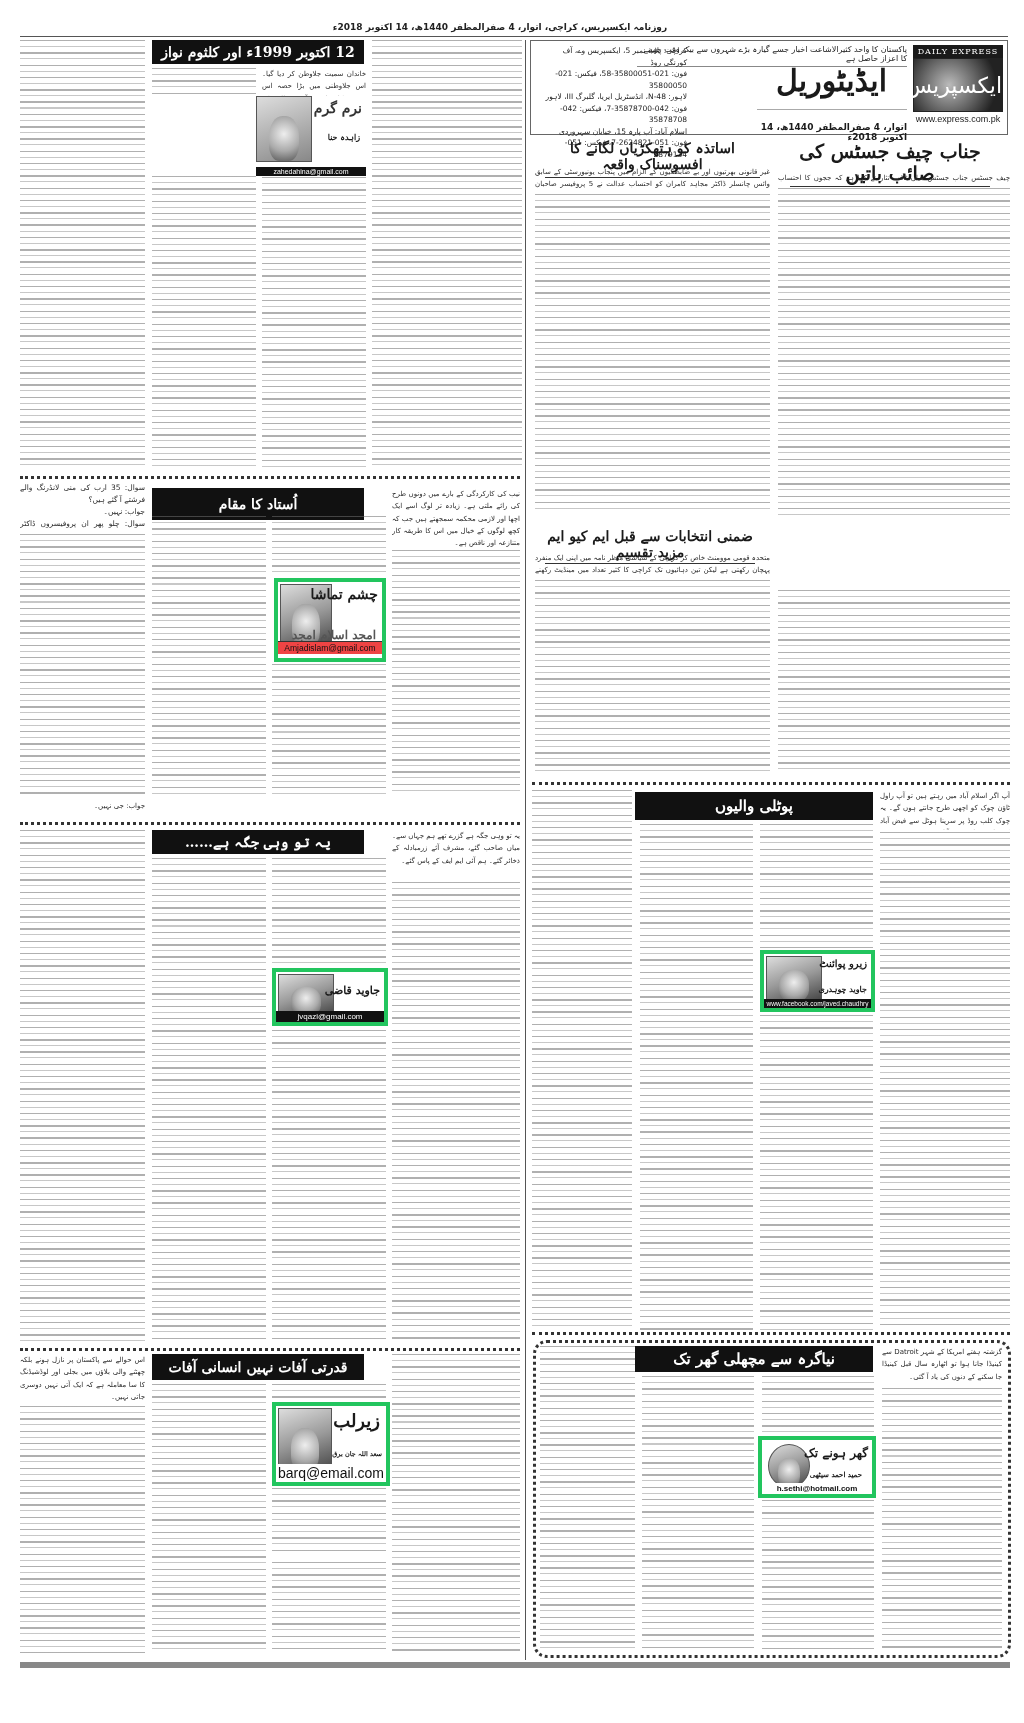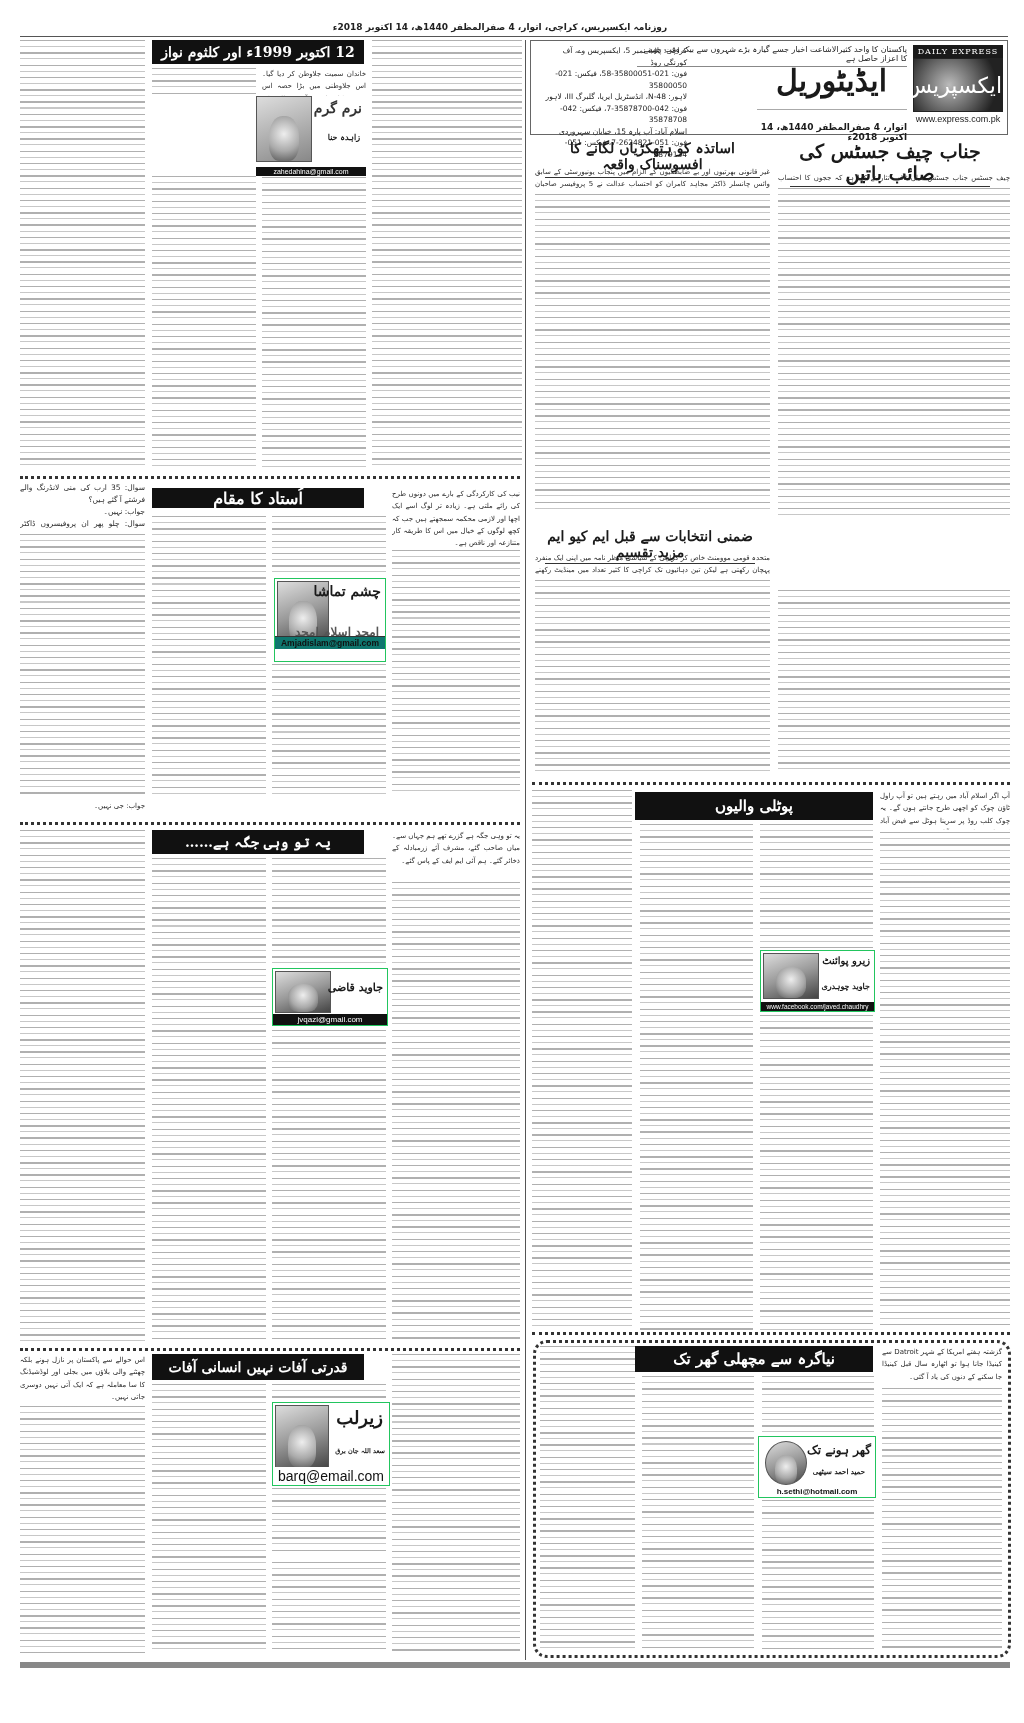--- a/index.html
+++ b/index.html
@@ -28,21 +28,21 @@
 
   
   .txt { font-size: 7px; line-height: 12.3px; direction: rtl; text-align: justify; color: #2a2a2a; overflow: hidden; }
   .lines { background-image: repeating-linear-gradient(to bottom, #6f6f6f 0px, #6f6f6f 1.4px, transparent 1.4px, transparent 6px, #9a9a9a 6px, #9a9a9a 7px, transparent 7px, transparent 12.3px); opacity: .55; }
 
   
   .dots-h { height: 3px; border-top: 3px dotted #333; }
   .vrule { width: 1px; background: #555; }
 
   
-  .col-box { border: 1px solid #22c55e; background: #fff; }
+  .col-box { border: 4px solid #22c55e; background: #fff; }
   .photo { background: linear-gradient(160deg, #ddd 0%, #999 50%, #444 100%); border: 1px solid #555; display:flex; align-items:flex-end; justify-content:center; overflow:hidden; }
   .photo .face { width: 55%; height: 70%; border-radius: 45% 45% 35% 35%; background: radial-gradient(circle at 50% 40%, #eee 0%, #aaa 55%, #555 100%); margin-bottom: 0; }
   .email-bar { background: #111; color: #fff; font-family: "Liberation Sans", sans-serif; font-size: 10px; text-align: center; padding: 1px 0; }
   .col-name { font-family: "DejaVu Serif", serif; font-weight: bold; direction: rtl; text-align: center; }
 
   .bottom-bar { top: 1662px; left: 20px; width: 990px; height: 6px; background: #888; }
   .rounded-box { border: 3px dotted #333; border-radius: 14px; }
 </style>
 </head>
 <body>
@@ -142,33 +142,33 @@
 
 <div class="abs dots-h" style="left:20px; top:476px; width:500px;"></div>
 
 <div class="abs txt" style="left:20px; top:482px; width:125px; height:50px; font-size:7.5px; line-height:12px;">
   <div>سوال: 35 ارب کی منی لانڈرنگ والے فرشتے آ گئے ہیں؟</div>
   <div>جواب: نہیں۔</div>
   <div>سوال: چلو پھر ان پروفیسروں ڈاکٹر مجاہد کامران، چوہدری اکرم اور ان کے ساتھیوں کو ہی</div>
 </div>
 <div class="abs lines" style="left:20px; top:534px; width:125px; height:262px;"></div>
 
-<div class="abs hl-black" style="left:152px; top:488px; width:212px; height:20px; font-size:16px;">اُستاد کا مقام</div>
+<div class="abs hl-black" style="left:152px; top:488px; width:212px; height:32px; font-size:14px;">اُستاد کا مقام</div>
 <div class="abs txt" style="left:392px; top:488px; width:128px; height:60px;">نیب کی کارکردگی کے بارے میں دونوں طرح کی رائے ملتی ہے۔ زیادہ تر لوگ اسے ایک اچھا اور لازمی محکمہ سمجھتے ہیں جب کہ کچھ لوگوں کے خیال میں اس کا طریقہ کار متنازعہ اور ناقص ہے۔</div>
 <div class="abs lines" style="left:392px; top:550px; width:128px; height:246px;"></div>
 <div class="abs lines" style="left:272px; top:516px; width:114px; height:60px;"></div>
 <div class="abs lines" style="left:272px; top:664px; width:114px; height:132px;"></div>
 <div class="abs lines" style="left:152px; top:516px; width:114px; height:280px;"></div>
 <div class="abs col-box" style="left:274px; top:578px; width:112px; height:84px;">
   <div class="photo" style="position:absolute; left:2px; top:2px; width:52px; height:64px;">
       <div class="face"></div>
     </div>
   <div class="col-name" style="position:absolute; right:4px; top:4px; font-size:14px;">چشم تماشا</div>
   <div class="col-name" style="position:absolute; right:6px; top:46px; font-size:12px; color:#555;">امجد اسلام امجد</div>
-  <div class="email-bar" style="position:absolute; left:0; bottom:12px; width:100%; background:#0f766e; color:#111; font-size:8.5px; font-weight:bold; border-top:1px solid #333;">Amjadislam@gmail.com</div>
+  <div class="email-bar" style="position:absolute; left:0; bottom:4px; width:100%; background:#ef4444; color:#111; font-size:8.5px; font-weight:normal; border-top:1px solid #333;">Amjadislam@gmail.com</div>
 </div>
 <div class="abs txt" style="left:20px; top:800px; width:125px; height:12px;">جواب: جی نہیں۔</div>
 
 <div class="abs dots-h" style="left:20px; top:822px; width:500px;"></div>
 
 <div class="abs hl-black" style="left:152px; top:830px; width:212px; height:24px; font-size:14px;">یہ تو وہی جگہ ہے……</div>
 <div class="abs txt" style="left:392px; top:830px; width:128px; height:50px;">یہ تو وہی جگہ ہے گزرے تھے ہم جہاں سے۔ میاں صاحب گئے، مشرف آئے زرمبادلہ کے ذخائر گئے۔ ہم آئی ایم ایف کے پاس گئے۔</div>
 <div class="abs lines" style="left:392px; top:882px; width:128px; height:460px;"></div>
 <div class="abs lines" style="left:272px; top:858px; width:114px; height:110px;"></div>
 <div class="abs lines" style="left:272px; top:1030px; width:114px; height:312px;"></div>

